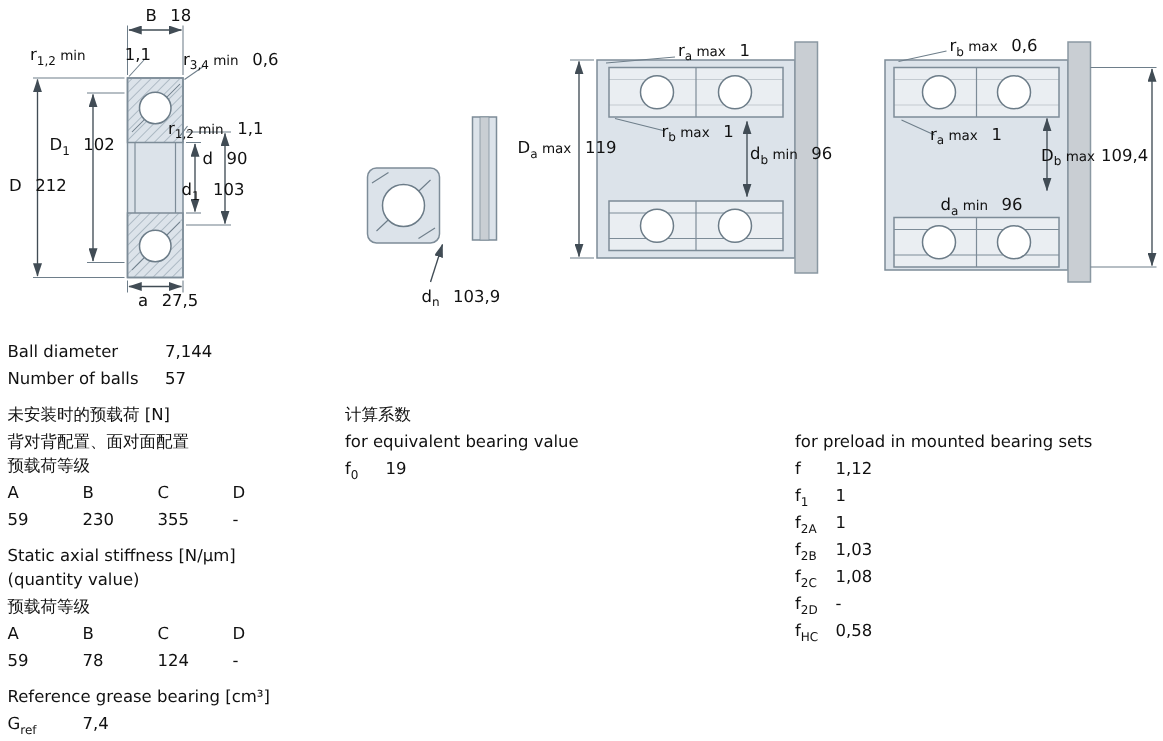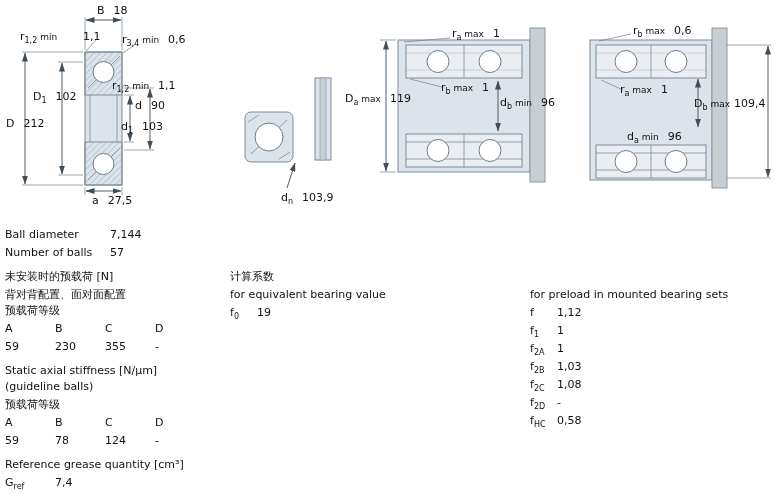--- a/index.html
+++ b/index.html
@@ -151,30 +151,30 @@
 <div class="row" style="left:5px;top:288px">背对背配置、面对面配置</div>
 <div class="row" style="left:5px;top:304px">预载荷等级</div>
 <div class="row" style="left:5px;top:322px">
   <span class="col50">A</span><span class="col50">B</span><span class="col50">C</span><span class="col50">D</span>
 </div>
 <div class="row" style="left:5px;top:340px">
   <span class="col50">59</span><span class="col50">230</span><span class="col50">355</span><span class="col50">-</span>
 </div>
 
 <div class="row bold" style="left:5px;top:364px">Static axial stiffness [N/μm]</div>
-<div class="row" style="left:5px;top:380px">(guideline balls)</div>
+<div class="row" style="left:5px;top:380px">(quantity value)</div>
 <div class="row" style="left:5px;top:398px">预载荷等级</div>
 <div class="row" style="left:5px;top:416px">
   <span class="col50">A</span><span class="col50">B</span><span class="col50">C</span><span class="col50">D</span>
 </div>
 <div class="row" style="left:5px;top:434px">
   <span class="col50">59</span><span class="col50">78</span><span class="col50">124</span><span class="col50">-</span>
 </div>
 
-<div class="row bold" style="left:5px;top:458px">Reference grease quantity [cm³]</div>
+<div class="row bold" style="left:5px;top:458px">Reference grease bearing [cm³]</div>
 <div class="row" style="left:5px;top:476px">
   <span class="col50"><span>G</span><sub>ref</sub></span><span>7,4</span>
 </div>
 
 <div class="row bold" style="left:230px;top:270px">计算系数</div>
 <div class="row bold" style="left:230px;top:288px">for equivalent bearing value</div>
 <div class="row" style="left:230px;top:306px">
   <span class="fsym"><span>f</span><sub>0</sub></span><span>19</span>
 </div>
 

